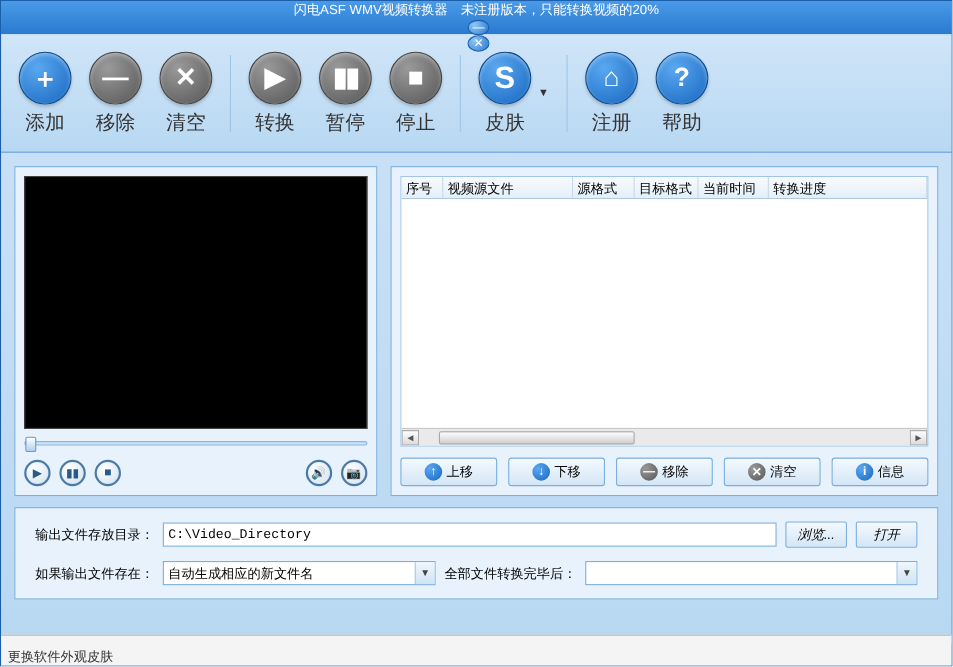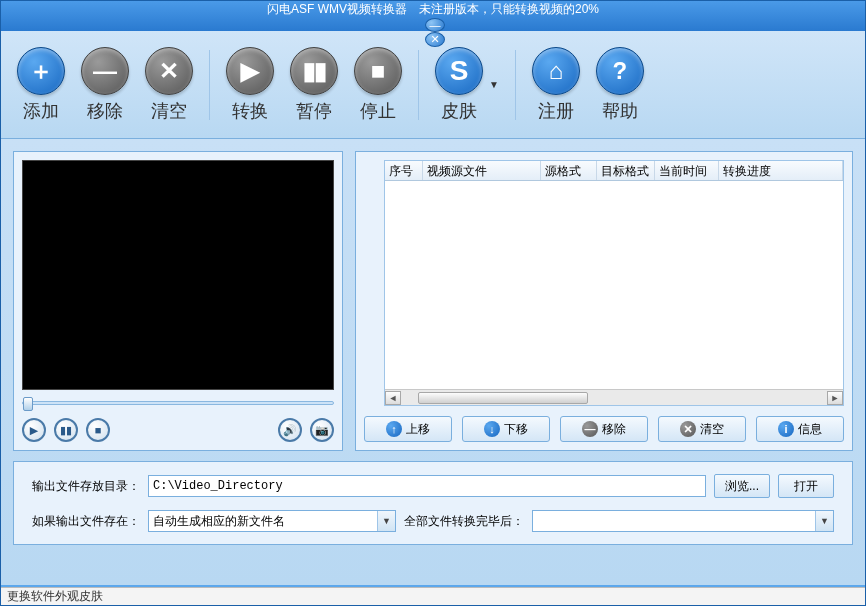--- a/index.html
+++ b/index.html
@@ -31,44 +31,44 @@
 .preview-panel { width: 330px; border: 1px solid #7aafde; background: #e8f2fc; padding: 8px; display: flex; flex-direction: column; }
 .video-box { flex: 1; background: #000; border: 1px solid #444; }
 .slider-row { height: 18px; display: flex; align-items: center; margin-top: 4px; }
 .slider-track { flex: 1; height: 4px; background: #cde3f7; border: 1px solid #8ab8e0; border-radius: 2px; position: relative; }
 .slider-thumb { position: absolute; left: 0; top: -5px; width: 10px; height: 14px; background: linear-gradient(to bottom, #fff, #b0d0ea); border: 1px solid #6a9ac8; border-radius: 2px; }
 .media-row { display: flex; gap: 8px; margin-top: 6px; align-items: center; }
 .media-row .spacer { flex: 1; }
 .media-btn { width: 24px; height: 24px; border-radius: 50%; background: radial-gradient(circle at 35% 30%, #fff, #d0e0ee); border: 2px solid #4a7aa8; display: flex; align-items: center; justify-content: center; font-size: 11px; color: #2a5a8a; cursor: pointer; }
 
 .list-panel { flex: 1; border: 1px solid #7aafde; background: #e8f2fc; padding: 8px; display: flex; flex-direction: column; }
-.table-wrap { flex: 1; border: 1px solid #9fc5e8; background: #fff; overflow: hidden; position: relative; margin-left: 20px; }
+.table-wrap { flex: 1; border: 1px solid #9fc5e8; background: #fff; overflow: hidden; position: relative; }
 .table-head { display: flex; background: linear-gradient(to bottom, #f8fbfe, #e4eef8); border-bottom: 1px solid #b0c8de; height: 20px; font-size: 12px; }
 .th { border-right: 1px solid #c8d8e8; padding: 2px 4px; overflow: hidden; white-space: nowrap; }
 .table-body { height: calc(100% - 20px - 16px); background: #fff; }
 .hscroll { height: 16px; background: #eaeaea; border-top: 1px solid #c8c8c8; display: flex; align-items: center; }
 .hs-btn { width: 16px; height: 14px; background: linear-gradient(to bottom, #fdfdfd, #dcdcdc); border: 1px solid #a8a8a8; font-size: 9px; display: flex; align-items: center; justify-content: center; color: #555; }
 .hs-track { flex: 1; height: 14px; background: #eaeaea; position: relative; }
 .hs-thumb { position: absolute; left: 4%; width: 40%; height: 12px; top: 1px; background: linear-gradient(to bottom, #fdfdfd, #d0d0d0); border: 1px solid #a8a8a8; border-radius: 2px; }
 
 .list-actions { display: flex; gap: 10px; margin-top: 10px; }
 .act-btn { flex: 1; height: 26px; background: linear-gradient(to bottom, #f4f9fe, #d4e6f6); border: 1px solid #7aafde; border-radius: 3px; display: flex; align-items: center; justify-content: center; gap: 4px; font-size: 12px; cursor: pointer; }
 .act-icon { width: 16px; height: 16px; border-radius: 50%; display: flex; align-items: center; justify-content: center; color: #fff; font-size: 11px; font-weight: bold; }
 .ai-blue { background: radial-gradient(circle at 30% 30%, #5aa8f0, #1666c0); }
 .ai-gray { background: radial-gradient(circle at 30% 30%, #9a9a9a, #555); }
 
 .lower { border: 1px solid #7aafde; background: #e8f2fc; padding: 12px 18px; display: flex; flex-direction: column; gap: 12px; font-size: 12px; }
 .row { display: flex; align-items: center; gap: 8px; }
 .label { white-space: nowrap; }
 .text-input { flex: 1; height: 22px; border: 1px solid #7aafde; background: #fff; padding: 0 4px; font-family: "Courier New", monospace; font-size: 12px; }
-.small-btn { width: 56px; height: 24px; background: linear-gradient(to bottom, #f4f9fe, #d4e6f6); border: 1px solid #7aafde; border-radius: 2px; font-size: 12px; cursor: pointer; }
+.small-btn { width: 56px; height: 24px; background: linear-gradient(to bottom, #f4f9fe, #d4e6f6); border: 1px solid #7aafde; border-radius: 2px; font-size: 12px; cursor: pointer; font-style: italic; }
 .combo { height: 22px; border: 1px solid #7aafde; background: #fff; position: relative; display: flex; align-items: center; padding: 0 4px; font-size: 12px; }
 .combo-arrow { position: absolute; right: 0; top: 0; width: 18px; height: 100%; background: linear-gradient(to bottom, #f0f6fc, #d0e4f4); border-left: 1px solid #9fc5e8; display: flex; align-items: center; justify-content: center; font-size: 9px; color: #444; }
 
-.statusbar { position: absolute; bottom: 0; left: 0; right: 0; height: 18px; background: #f4f4f4; border-top: 1px solid #bbb; font-size: 12px; padding: 0 6px; color: #333; }
+.statusbar { position: absolute; bottom: 0; left: 0; right: 0; height: 28px; background: #f4f4f4; border-top: 1px solid #bbb; font-size: 12px; padding: 11px 6px; color: #333; }
 </style>
 </head>
 <body>
 
 <div class="window">
 
   <div class="titlebar">
     <div class="titlebar-icon"></div>
     <div class="titlebar-text">闪电ASF WMV视频转换器　未注册版本，只能转换视频的20%</div>
     <div class="win-btn">—</div>

